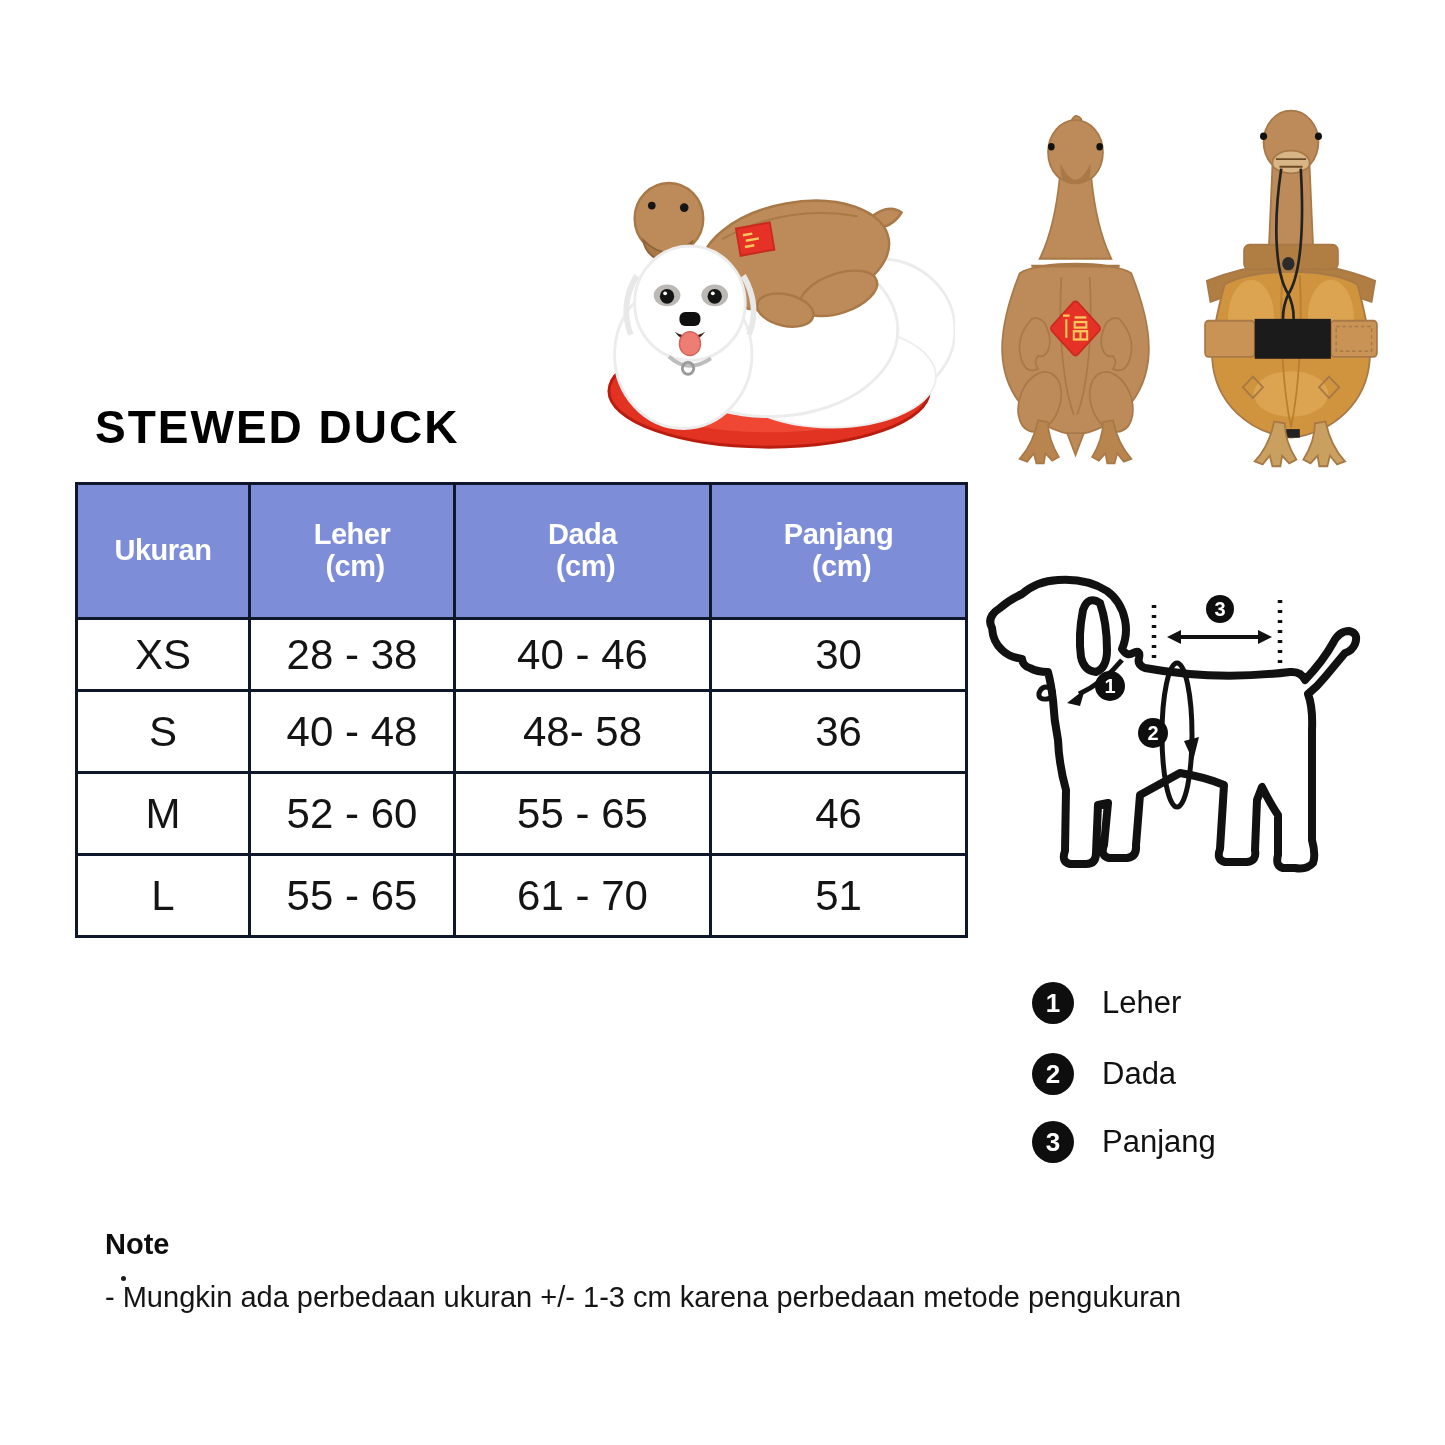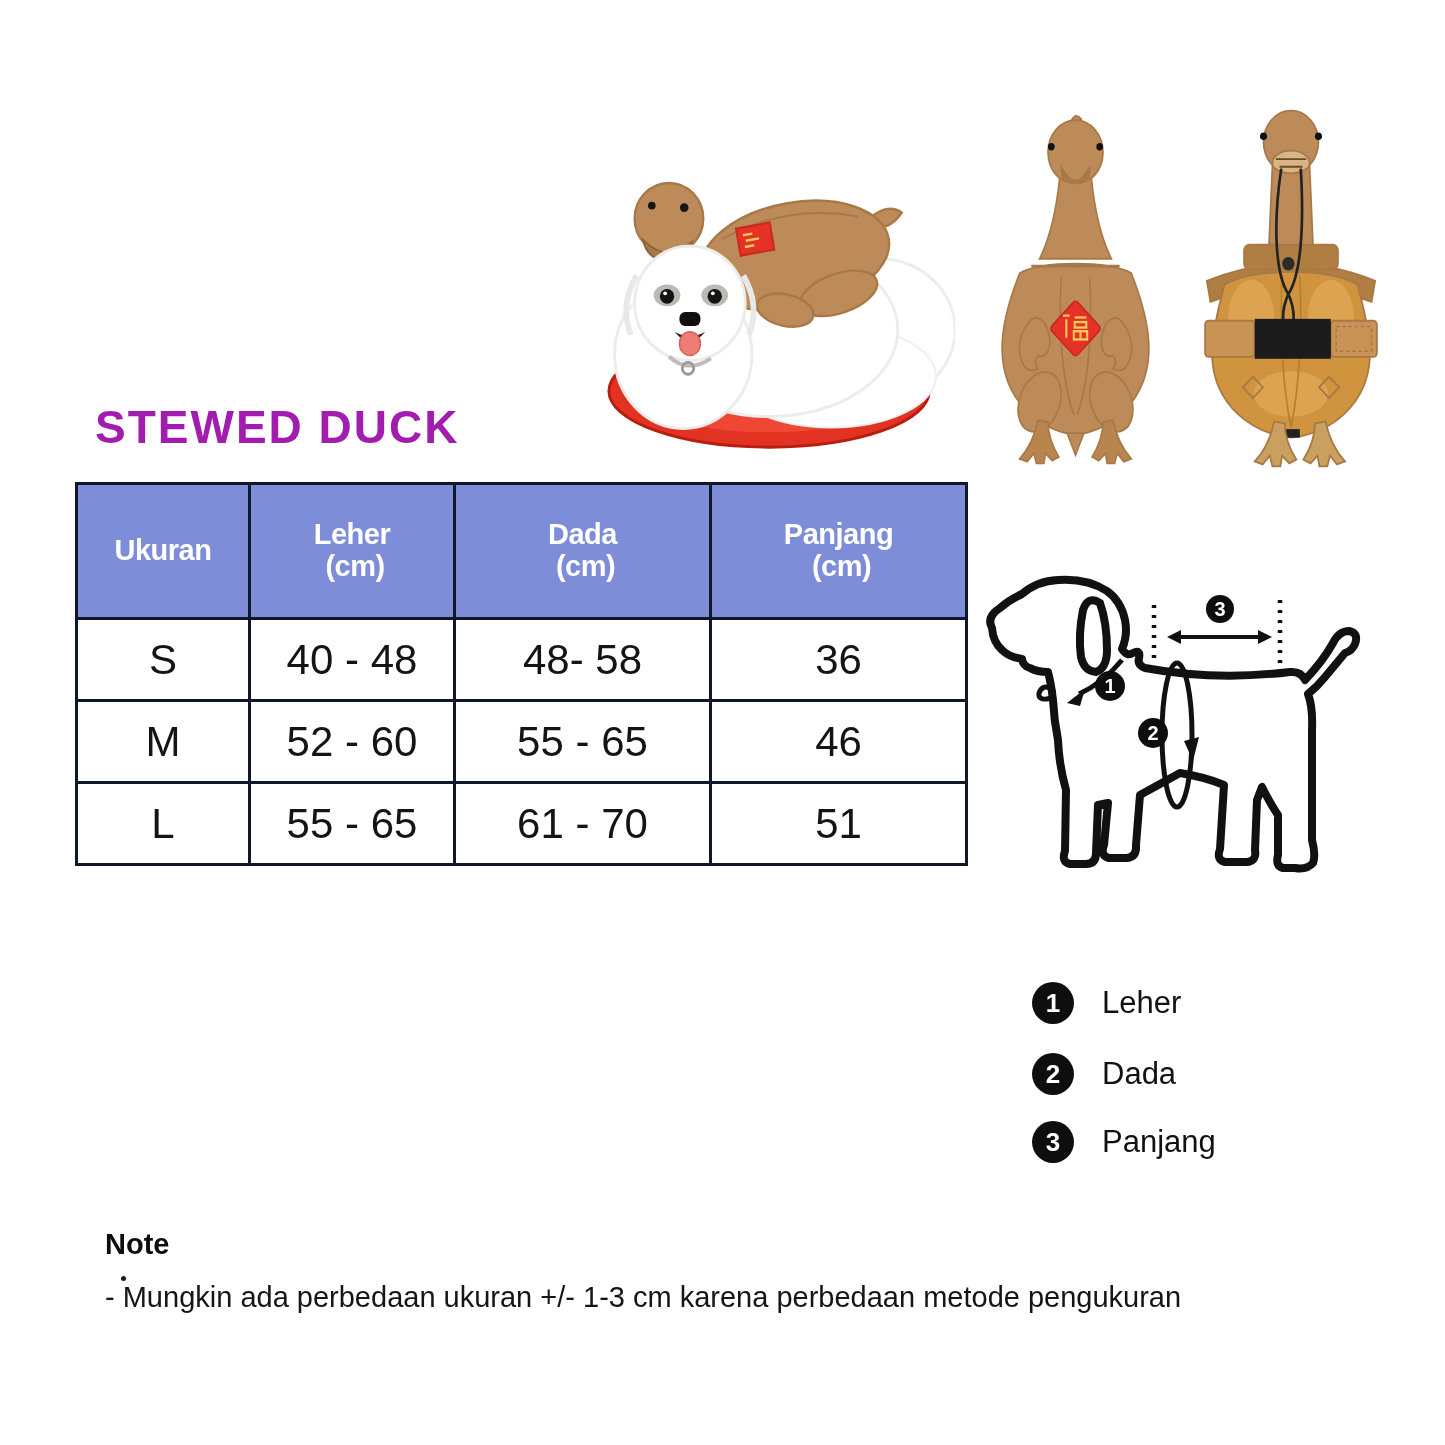--- a/index.html
+++ b/index.html
@@ -1,21 +1,21 @@
 <!DOCTYPE html>
 <html><head>
 <meta charset="utf-8">
 <style>
   html,body{margin:0;padding:0;}
   body{width:1445px;height:1445px;background:#ffffff;font-family:"Liberation Sans","DejaVu Sans",sans-serif;color:#141414;}
   .stage{position:relative;width:1445px;height:1445px;background:#fff;overflow:hidden;}
   .abs{position:absolute;}
 
   
-  .page-title{left:95px;top:400px;font-size:46px;font-weight:700;letter-spacing:2px;color:#a21caf;}
+  .page-title{left:95px;top:400px;font-size:46px;font-weight:700;letter-spacing:2px;color:#000000;}
 
   
   .size-table{left:75px;top:482px;border-collapse:collapse;table-layout:fixed;}
   .size-table th,.size-table td{border:3px solid #0f172a;text-align:center;vertical-align:middle;padding:0;}
   .size-table th{height:132px;background:#7D8DD8;color:#fff;font-size:29px;font-weight:700;letter-spacing:-0.5px;line-height:1.1;}
   .size-table td{font-size:42px;font-weight:400;letter-spacing:0;color:#141414;}
   .size-table .unit{display:block;font-size:29px;font-weight:700;margin-left:6px;}
   .size-table tr.r1 td{height:69px;}
   .size-table tr.r2 td{height:79px;}
   .size-table tr.r3 td{height:79px;}
@@ -173,20 +173,26 @@
       </colgroup>
     <thead>
       <tr>
         <th><span>Ukuran</span></th>
         <th><span>Leher</span><span class="unit">(cm)</span></th>
         <th><span>Dada</span><span class="unit">(cm)</span></th>
         <th><span>Panjang</span><span class="unit">(cm)</span></th>
       </tr>
     </thead>
     <tbody>
+      <tr class="r1">
+        <td>XS</td>
+        <td>28 - 38</td>
+        <td>40 - 46</td>
+        <td>30</td>
+      </tr>
       <tr class="r2">
         <td>S</td>
         <td>40 - 48</td>
         <td>48- 58</td>
         <td>36</td>
       </tr>
       <tr class="r3">
         <td>M</td>
         <td>52 - 60</td>
         <td>55 - 65</td>

